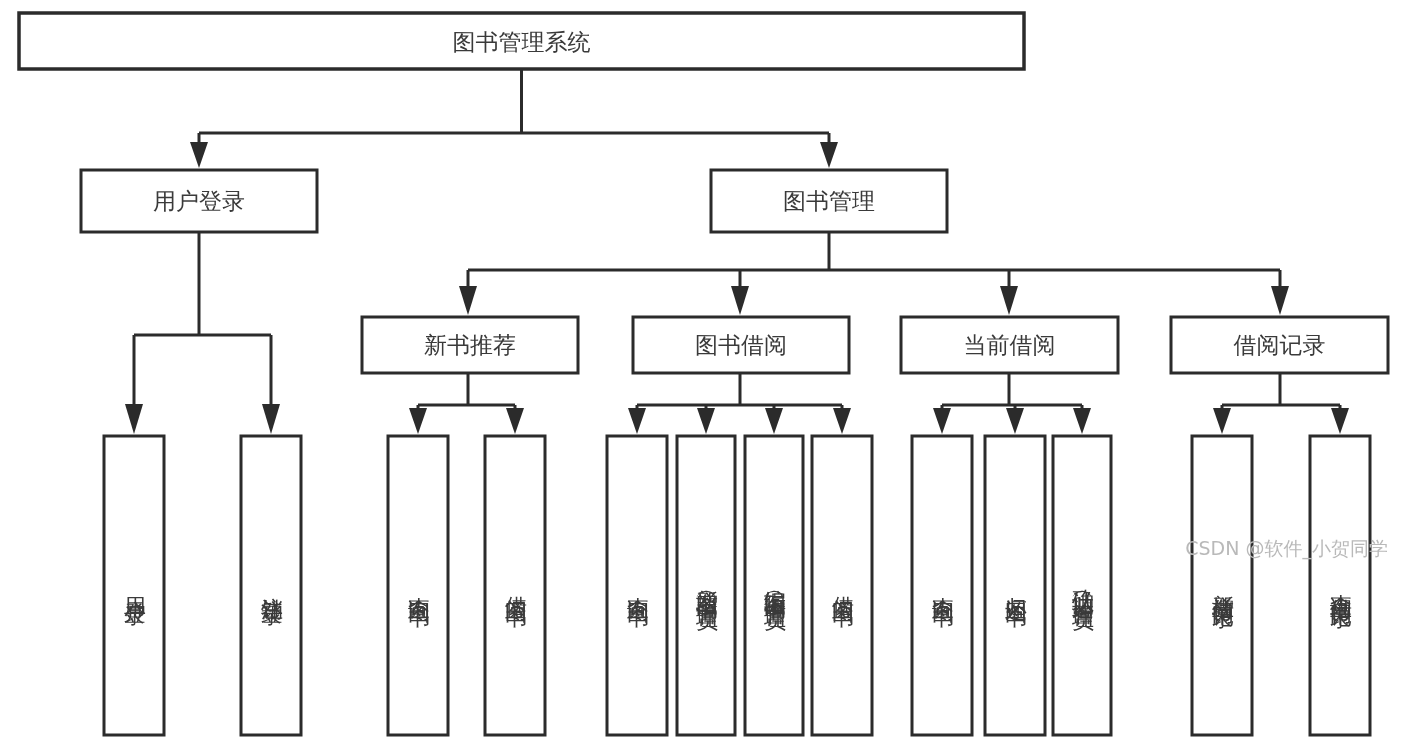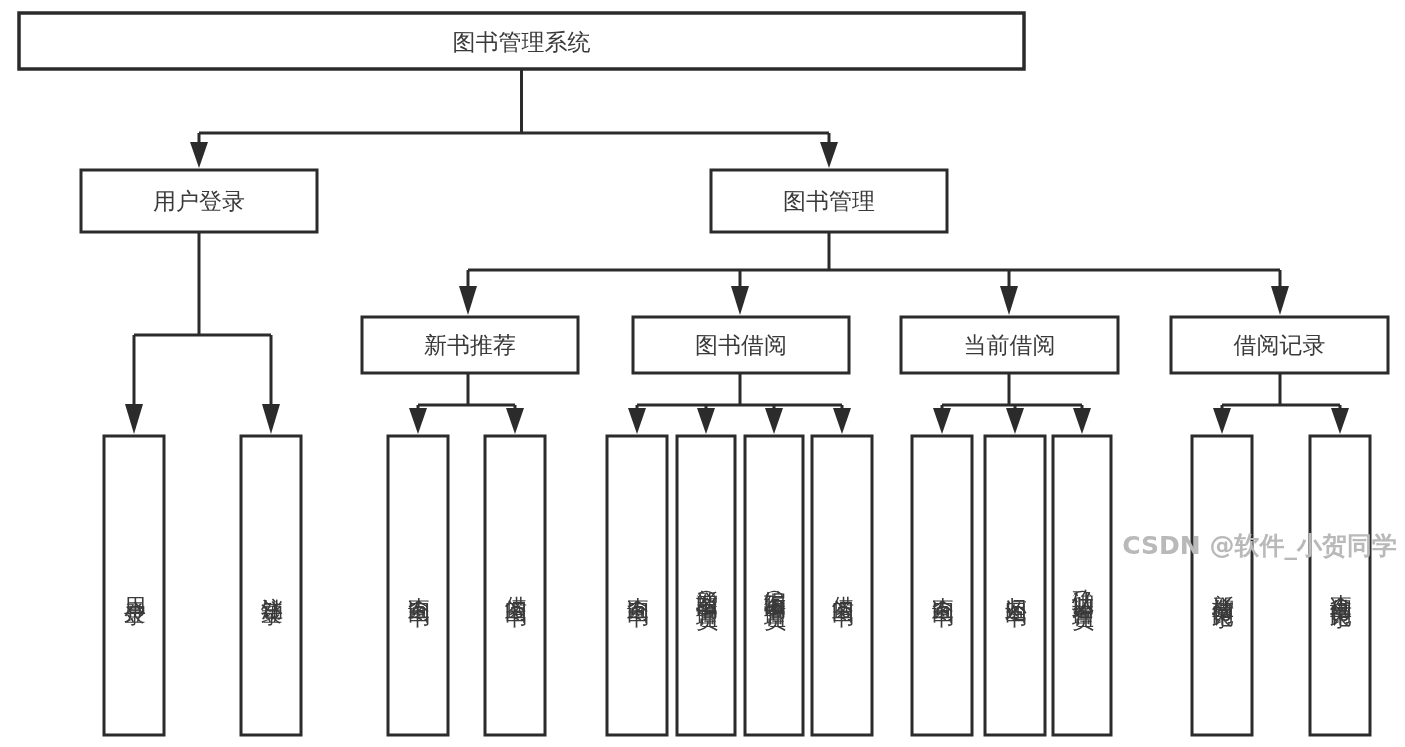--- a/index.html
+++ b/index.html
@@ -52,28 +52,27 @@
     stroke-width: 3;
     fill: none;
     stroke-linecap: butt;
   }
   .edge-arrow {
     fill: #2b2b2b;
     stroke: none;
   }
   .watermark {
     position: absolute;
-    right: 8px;
+    right: 17px;
     bottom: 6px;
     font-family: "DejaVu Sans", "Liberation Sans", sans-serif;
-    font-size: 25px;
+    font-size: 19px;
     color: #b9b9b9;
     white-space: nowrap;
     user-select: none;
-    font-weight: bold;
   }
 </style>
 </head>
 <body>
 
 <div id="diagram-root">
   <svg class="flow" viewBox="0 0 1405 747" xmlns="http://www.w3.org/2000/svg">
 
     <g>
 

